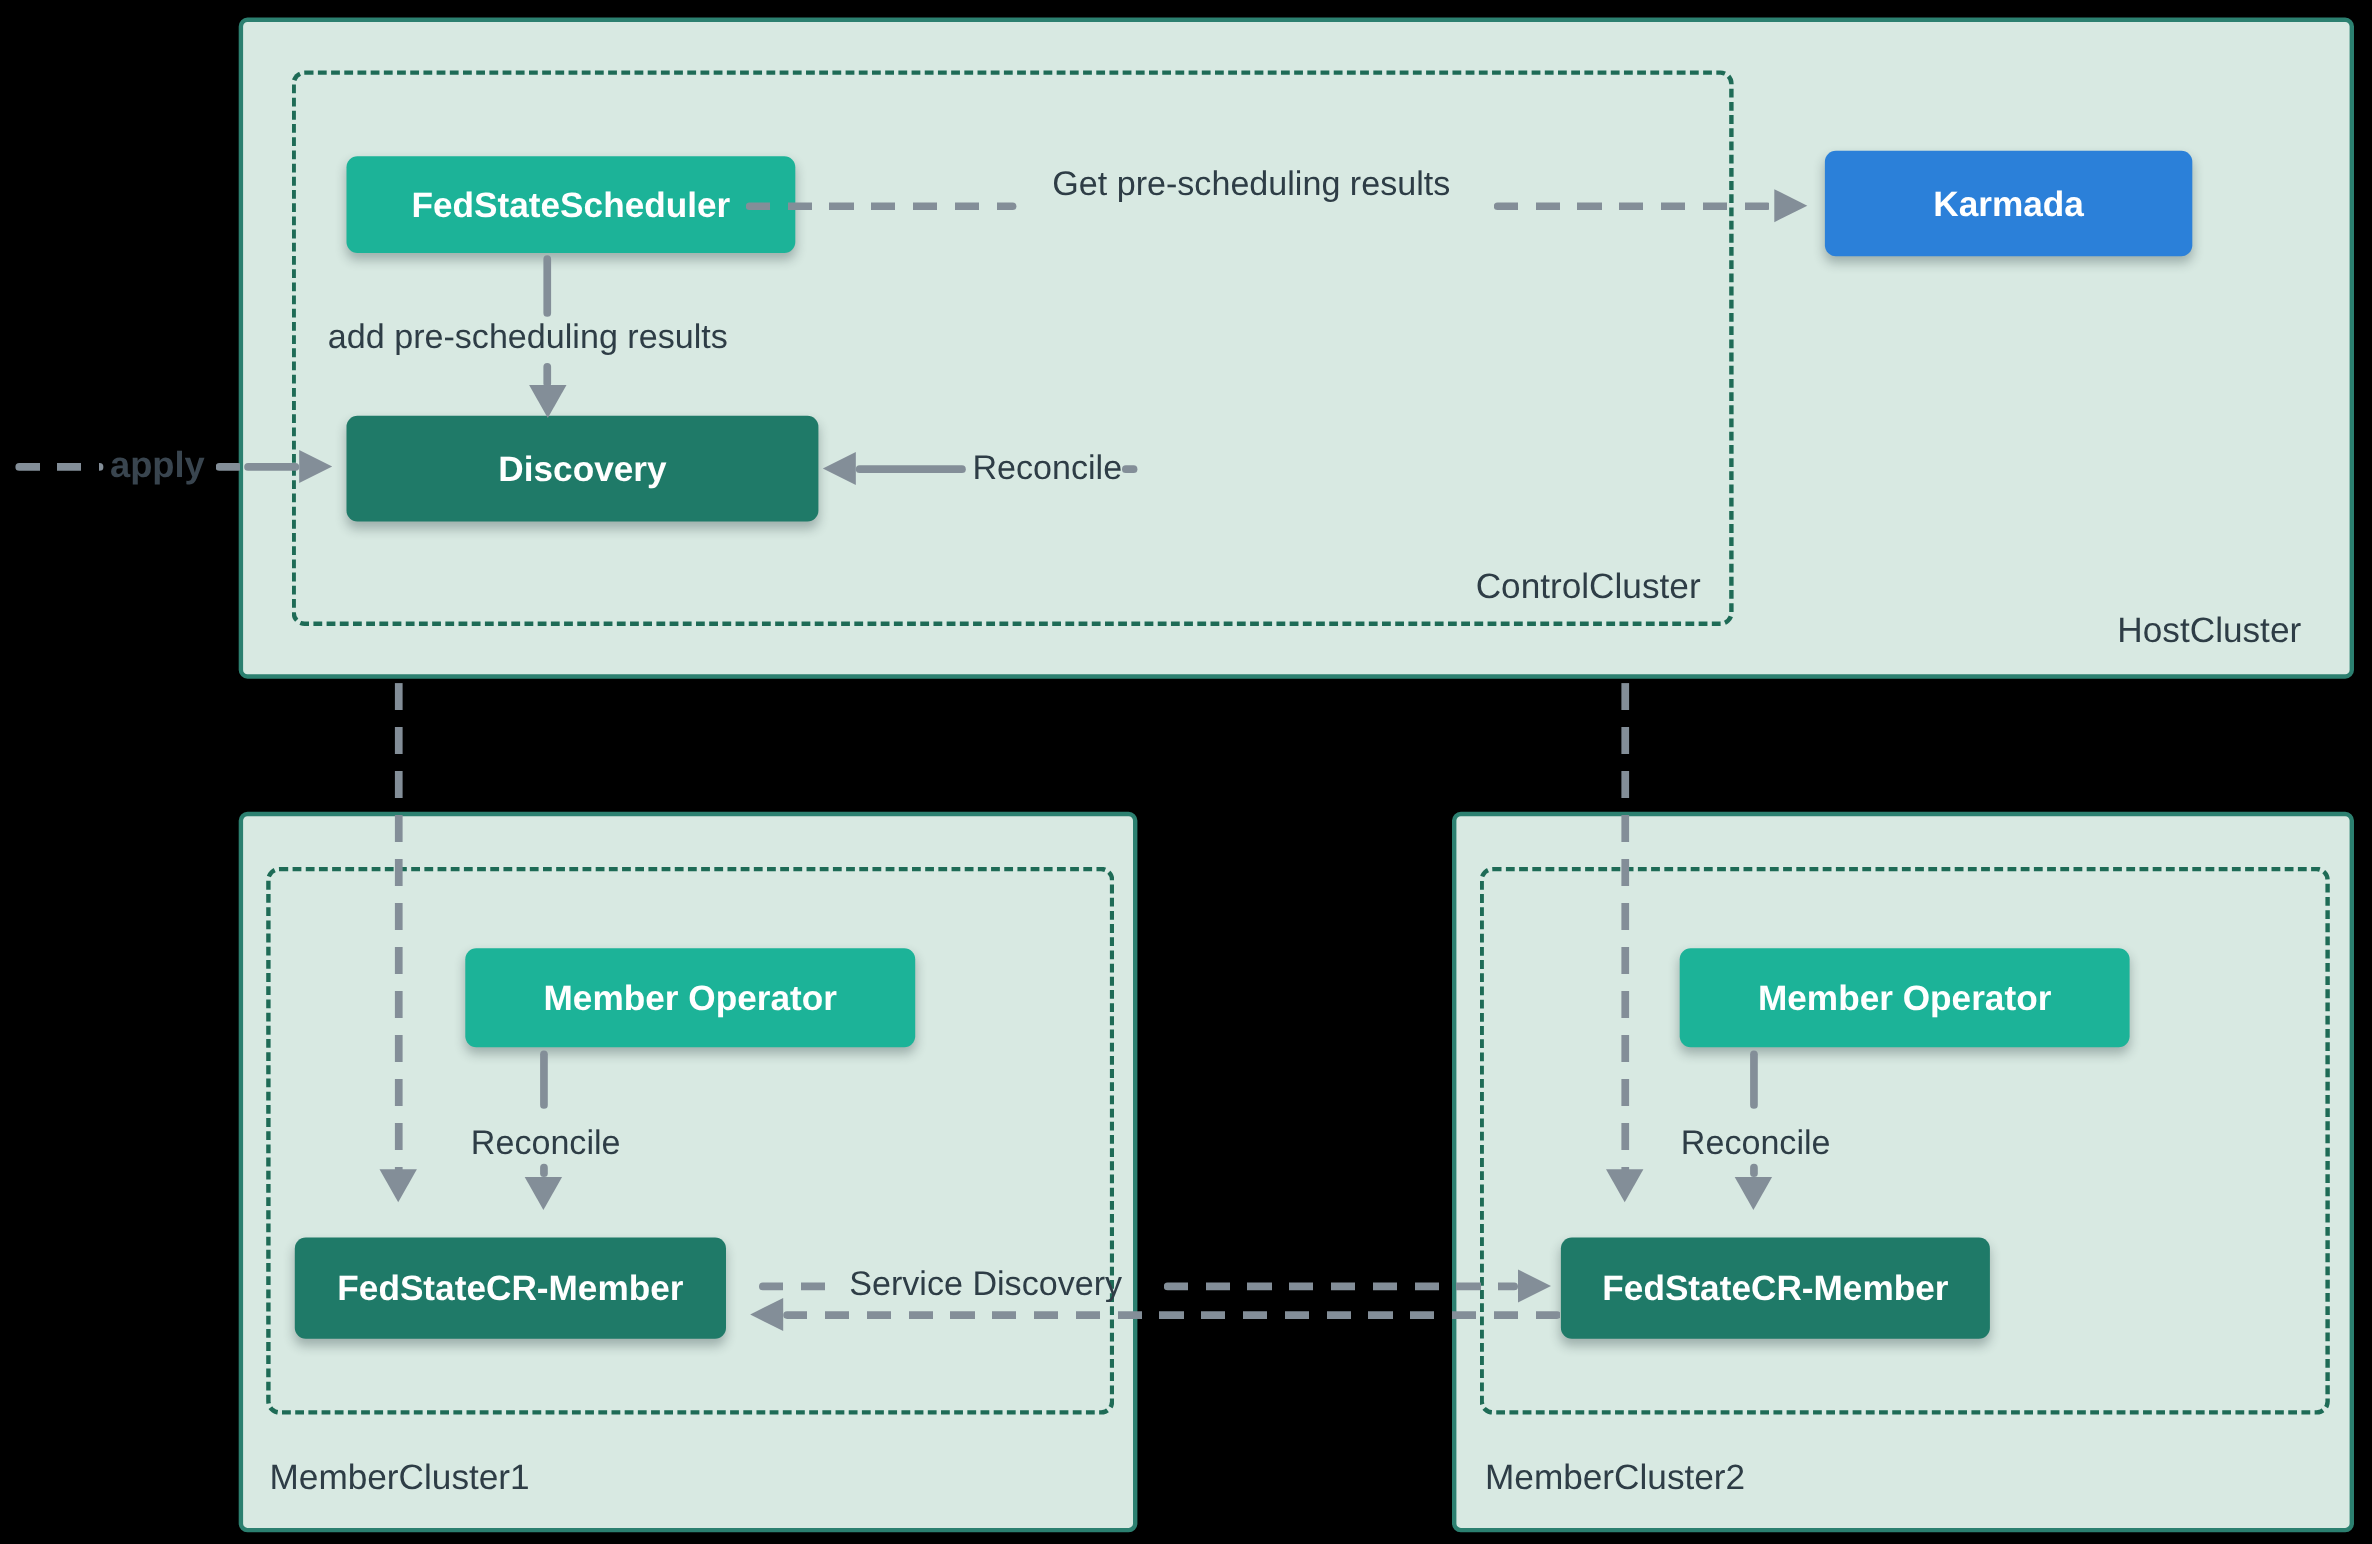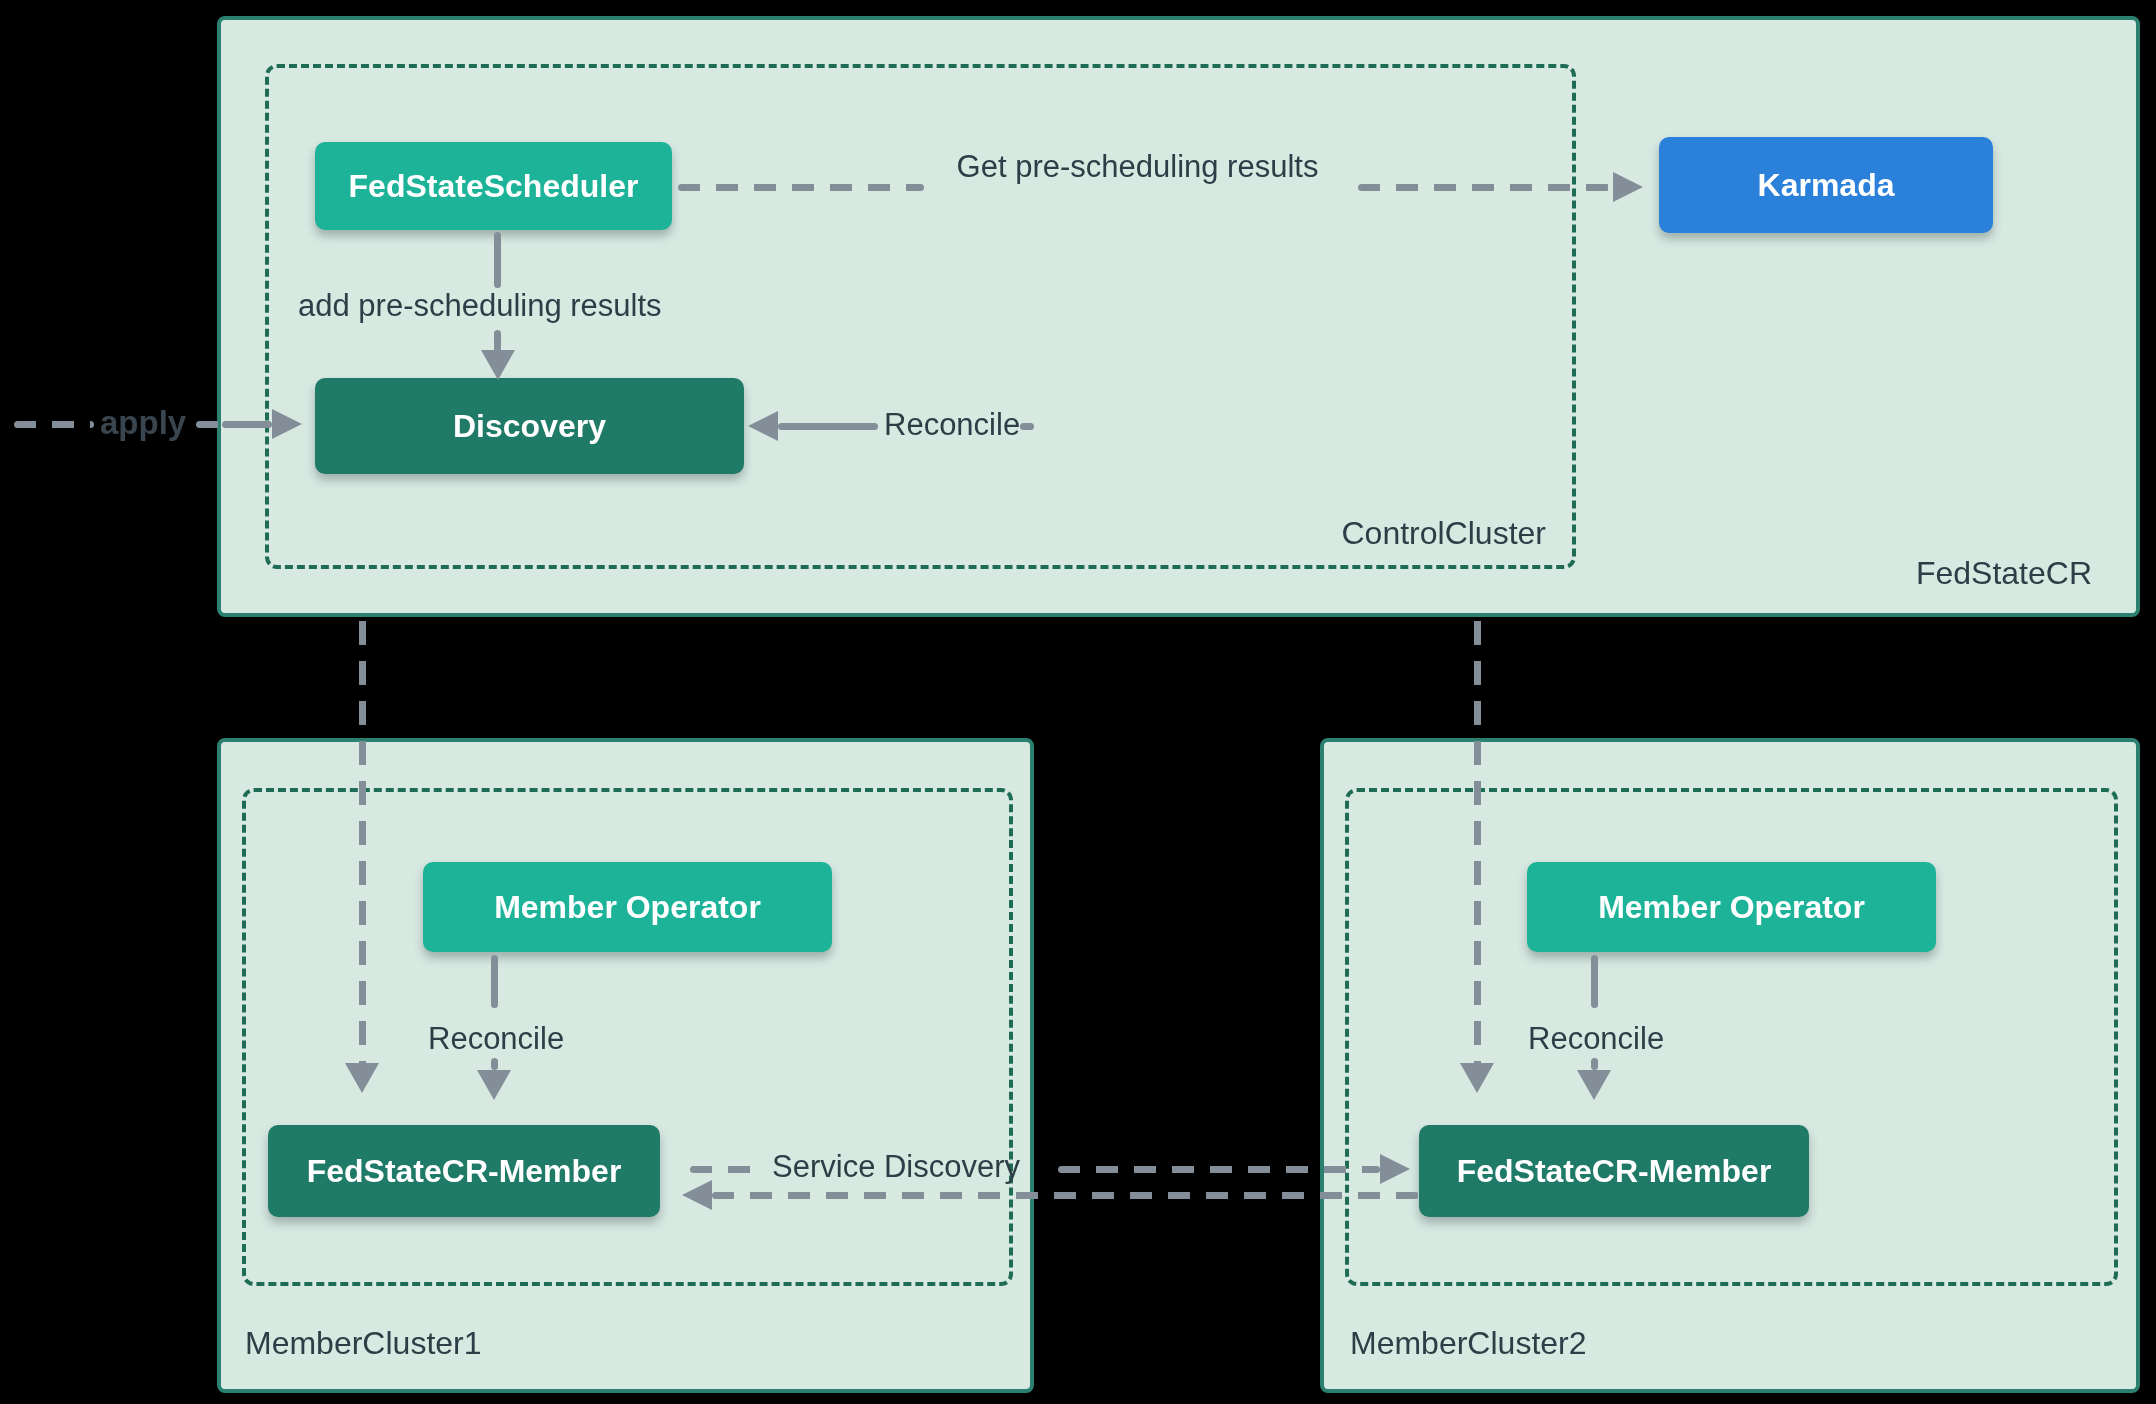--- a/index.html
+++ b/index.html
@@ -58,37 +58,37 @@
   .arr.right{border-top:15px solid transparent;border-bottom:15px solid transparent;border-left:30px solid var(--gray);}
   .arr.left{border-top:15px solid transparent;border-bottom:15px solid transparent;border-right:30px solid var(--gray);}
   .arr.down{border-left:17px solid transparent;border-right:17px solid transparent;border-top:30px solid var(--gray);}
 </style>
 </head>
 <body>
 
 <div class="stage">
 
   <div class="cluster" style="left:217px;top:16px;width:1923px;height:601px;">
-    <div class="cluster-label" style="right:44px;bottom:22px;">FedStateCR</div>
+    <div class="cluster-label" style="right:44px;bottom:22px;">HostCluster</div>
     <div class="dashed-zone" style="left:44px;top:44px;width:1311px;height:505px;">
       <div class="cluster-label" style="right:26px;bottom:14px;">ControlCluster</div>
     </div>
   </div>
 
   <div class="cluster" style="left:217px;top:738px;width:817px;height:655px;">
     <div class="dashed-zone" style="left:21px;top:46px;width:771px;height:498px;"></div>
     <div class="cluster-label" style="left:24px;bottom:28px;">MemberCluster1</div>
   </div>
 
   <div class="cluster" style="left:1320px;top:738px;width:820px;height:655px;">
     <div class="dashed-zone" style="left:21px;top:46px;width:773px;height:498px;"></div>
     <div class="cluster-label" style="left:26px;bottom:28px;">MemberCluster2</div>
   </div>
 
-  <div class="node teal" style="left:315px;top:142px;width:357px;height:88px;text-align:right;">FedStateScheduler</div>
+  <div class="node teal" style="left:315px;top:142px;width:408px;height:88px;text-align:right;">FedStateScheduler</div>
 
   <div class="node blue" style="left:1659px;top:137px;width:334px;height:96px;">Karmada</div>
 
   <div class="node dgreen" style="left:315px;top:378px;width:429px;height:96px;">Discovery</div>
 
 
   <div class="node teal" style="left:423px;top:862px;width:409px;height:90px;">Member Operator</div>
 
   <div class="node dgreen" style="left:268px;top:1125px;width:392px;height:92px;">FedStateCR-Member</div>
 

